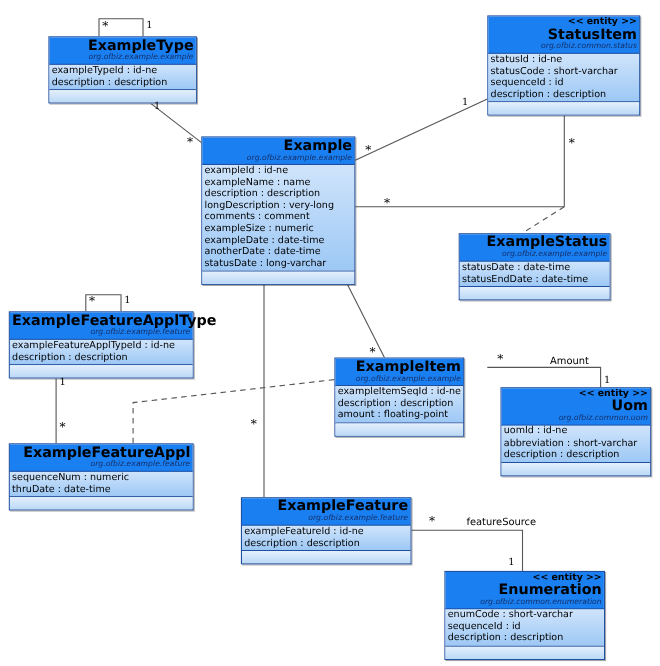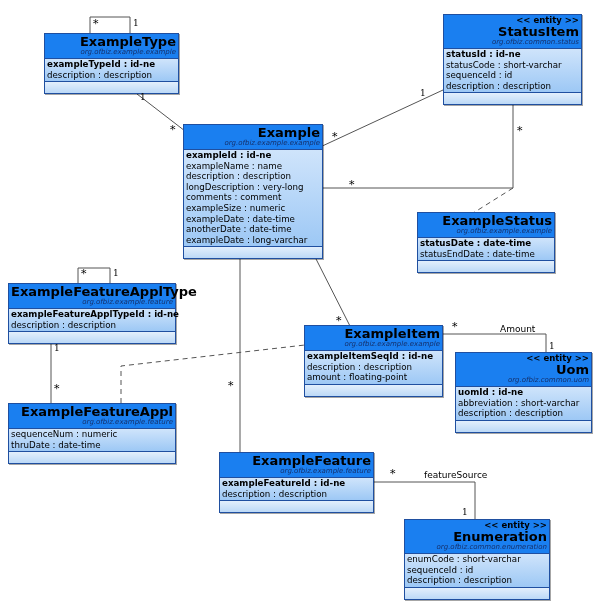--- a/index.html
+++ b/index.html
@@ -39,21 +39,21 @@
     margin-top:0px;
   }
   .uml .attrs{
     background:linear-gradient(to bottom,#cfe4fb 0%,#9dc8f5 100%);
     border-bottom:1px solid #1f4fa0;
     padding:0px 2px 1px 2px;
   }
   .uml .attr{
     display:block;white-space:nowrap;line-height:1.22;font-size:8.7px;color:#000;
   }
-  .uml .attr.pk{font-weight:bold;}
+  .uml .attr.pk{font-weight:normal;}
   .uml .ops{
     background:linear-gradient(to bottom,#e3effc 0%,#bcd9f7 100%);
     height:11px;
   }
 
   
   .lbl{
     position:absolute;font-size:8.5px;color:#000;white-space:nowrap;
     font-family:"DejaVu Serif","Liberation Serif",serif;
   }
@@ -134,21 +134,21 @@
     </div>
     <div class="attrs">
       <span class="attr pk">exampleId : id-ne</span>
       <span class="attr">exampleName : name</span>
       <span class="attr">description : description</span>
       <span class="attr">longDescription : very-long</span>
       <span class="attr">comments : comment</span>
       <span class="attr">exampleSize : numeric</span>
       <span class="attr">exampleDate : date-time</span>
       <span class="attr">anotherDate : date-time</span>
-      <span class="attr">exampleDate : long-varchar</span>
+      <span class="attr">statusDate : long-varchar</span>
     </div>
     <div class="ops"></div>
   </div>
 
   <div class="uml" style="left:417px;top:212px;width:138px;">
     <div class="hdr">
       <span class="cname">ExampleStatus</span>
       <span class="pkg">org.ofbiz.example.example</span>
     </div>
     <div class="attrs">
@@ -175,21 +175,21 @@
       <span class="cname">ExampleFeatureAppl</span>
       <span class="pkg">org.ofbiz.example.feature</span>
     </div>
     <div class="attrs">
       <span class="attr">sequenceNum : numeric</span>
       <span class="attr">thruDate : date-time</span>
     </div>
     <div class="ops"></div>
   </div>
 
-  <div class="uml" style="left:304px;top:325px;width:139px;">
+  <div class="uml" style="left:304px;top:325px;width:118px;">
     <div class="hdr">
       <span class="cname">ExampleItem</span>
       <span class="pkg">org.ofbiz.example.example</span>
     </div>
     <div class="attrs">
       <span class="attr pk">exampleItemSeqId : id-ne</span>
       <span class="attr">description : description</span>
       <span class="attr">amount : floating-point</span>
     </div>
     <div class="ops"></div>

